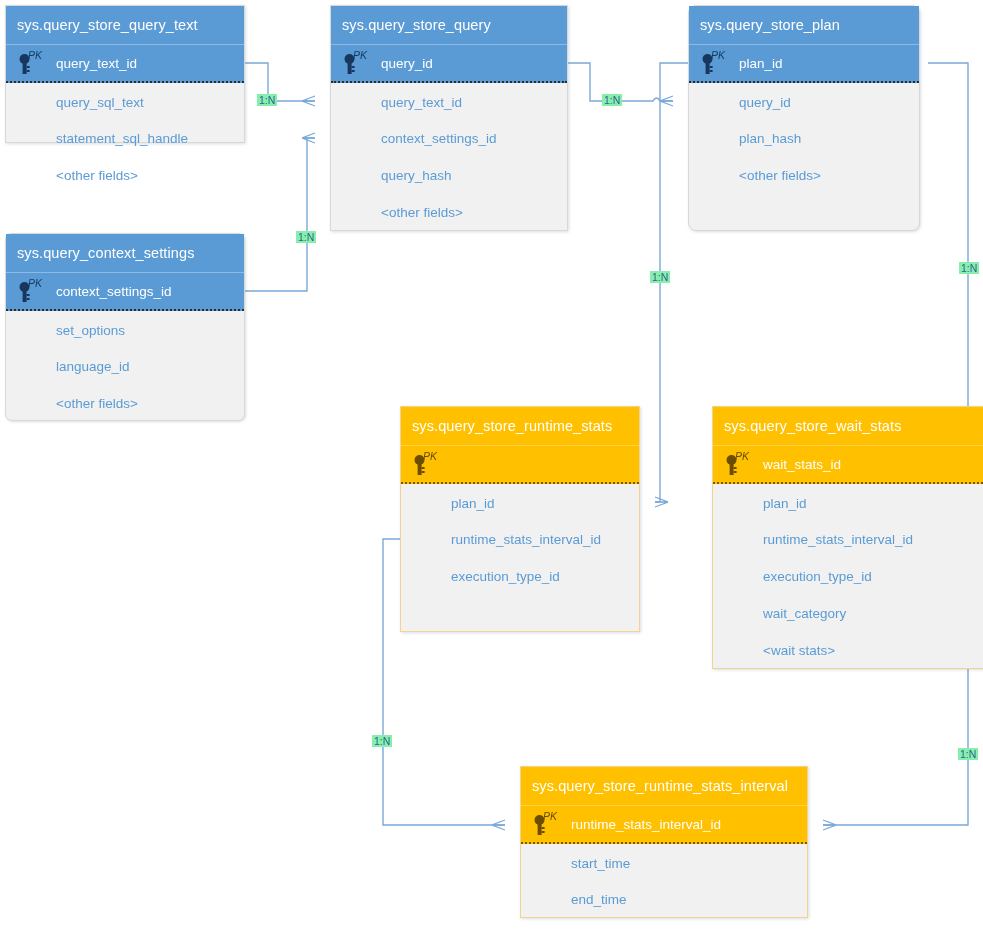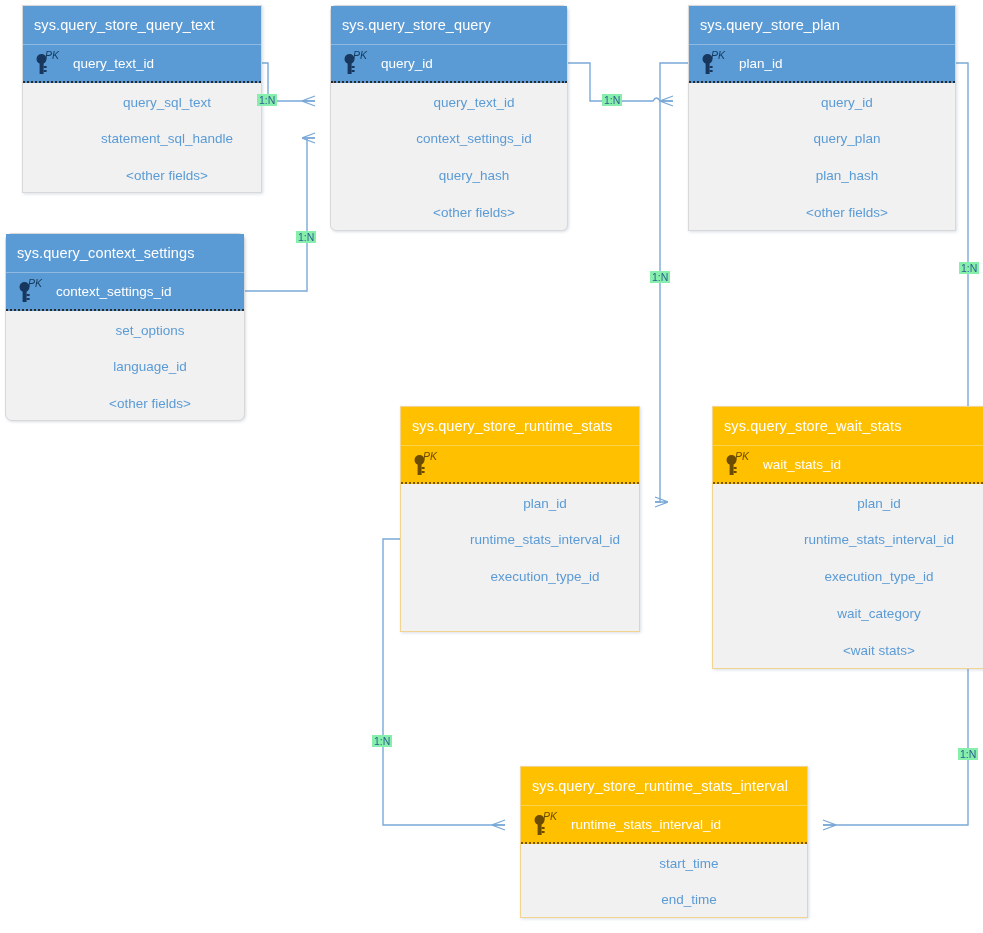--- a/index.html
+++ b/index.html
@@ -40,21 +40,21 @@
     color:#ffffff;font-size:13.5px;white-space:nowrap;
   }
   .keyglyph{
     position:absolute;left:12px;top:8px;width:34px;height:22px;
   }
   .pk-text{
     position:absolute;left:22px;top:4px;font-size:10.5px;
     font-family:"Liberation Sans","DejaVu Sans",sans-serif;
     font-style:italic;
   }
-  .ent-fields{padding:0;text-align:center;}
+  .ent-fields{padding:0;}
   .field{
     box-sizing:border-box;
     height:37px;line-height:37px;
     padding-left:50px;
     color:#5b9bd5;
     font-size:13.5px;
     white-space:nowrap;
   }
   .field.first{padding-top:1px;}
 
@@ -108,42 +108,42 @@
       <path d="M688,63 L660,63 L660,502 L655,502" marker-end="url(#crowl)"></path>
 
       <path d="M928,63 L968,63 L968,502 L967,502" marker-end="url(#crowl)"></path>
 
       <path d="M400,539 L383,539 L383,825 L505,825" marker-end="url(#crow)"></path>
 
       <path d="M952,539 L968,539 L968,825 L823,825" marker-end="url(#crowl)"></path>
     </g>
   </svg>
 
-  <div class="entity blue" style="left:22px;top:5px;width:240px;height:188px;">
+  <div class="entity blue" style="left:5px;top:5px;width:240px;height:138px;">
     <div class="ent-title">sys.query_store_query_text</div>
     <div class="ent-pk">
       <span class="keyglyph">
         <svg width="34" height="22" viewBox="0 0 34 22" xmlns="http://www.w3.org/2000/svg">
           <circle cx="6.5" cy="6" r="5" fill="currentColor"></circle>
           <rect x="4.6" y="8" width="4" height="13" fill="currentColor"></rect>
           <rect x="8.6" y="13" width="3" height="2" fill="currentColor"></rect>
           <rect x="8.6" y="17" width="3" height="2" fill="currentColor"></rect>
         </svg>
       </span>
       <span class="pk-text">PK</span>
       <span class="pk-label">query_text_id</span>
     </div>
     <div class="ent-fields">
       <div class="field first">query_sql_text</div>
       <div class="field">statement_sql_handle</div>
       <div class="field">&lt;other fields&gt;</div>
     </div>
   </div>
 
-  <div class="entity blue" style="left:330px;top:5px;width:238px;height:226px;border-radius:6px;">
+  <div class="entity blue" style="left:330px;top:5px;width:238px;height:226px;">
     <div class="ent-title">sys.query_store_query</div>
     <div class="ent-pk">
       <span class="keyglyph">
         <svg width="34" height="22" viewBox="0 0 34 22" xmlns="http://www.w3.org/2000/svg">
           <circle cx="6.5" cy="6" r="5" fill="currentColor"></circle>
           <rect x="4.6" y="8" width="4" height="13" fill="currentColor"></rect>
           <rect x="8.6" y="13" width="3" height="2" fill="currentColor"></rect>
           <rect x="8.6" y="17" width="3" height="2" fill="currentColor"></rect>
         </svg>
       </span>
@@ -151,37 +151,36 @@
       <span class="pk-label">query_id</span>
     </div>
     <div class="ent-fields">
       <div class="field first">query_text_id</div>
       <div class="field">context_settings_id</div>
       <div class="field">query_hash</div>
       <div class="field">&lt;other fields&gt;</div>
     </div>
   </div>
 
-  <div class="entity blue" style="left:688px;top:5px;width:268px;height:226px;">
+  <div class="entity blue" style="left:688px;top:5px;width:232px;height:226px;border-radius:8px;">
     <div class="ent-title">sys.query_store_plan</div>
     <div class="ent-pk">
       <span class="keyglyph">
         <svg width="34" height="22" viewBox="0 0 34 22" xmlns="http://www.w3.org/2000/svg">
           <circle cx="6.5" cy="6" r="5" fill="currentColor"></circle>
           <rect x="4.6" y="8" width="4" height="13" fill="currentColor"></rect>
           <rect x="8.6" y="13" width="3" height="2" fill="currentColor"></rect>
           <rect x="8.6" y="17" width="3" height="2" fill="currentColor"></rect>
         </svg>
       </span>
       <span class="pk-text">PK</span>
       <span class="pk-label">plan_id</span>
     </div>
     <div class="ent-fields">
       <div class="field first">query_id</div>
-      <div class="field">query_plan</div>
       <div class="field">plan_hash</div>
       <div class="field">&lt;other fields&gt;</div>
     </div>
   </div>
 
   <div class="entity blue" style="left:5px;top:233px;width:240px;height:188px;border-radius:7px;">
     <div class="ent-title">sys.query_context_settings</div>
     <div class="ent-pk">
       <span class="keyglyph">
         <svg width="34" height="22" viewBox="0 0 34 22" xmlns="http://www.w3.org/2000/svg">

